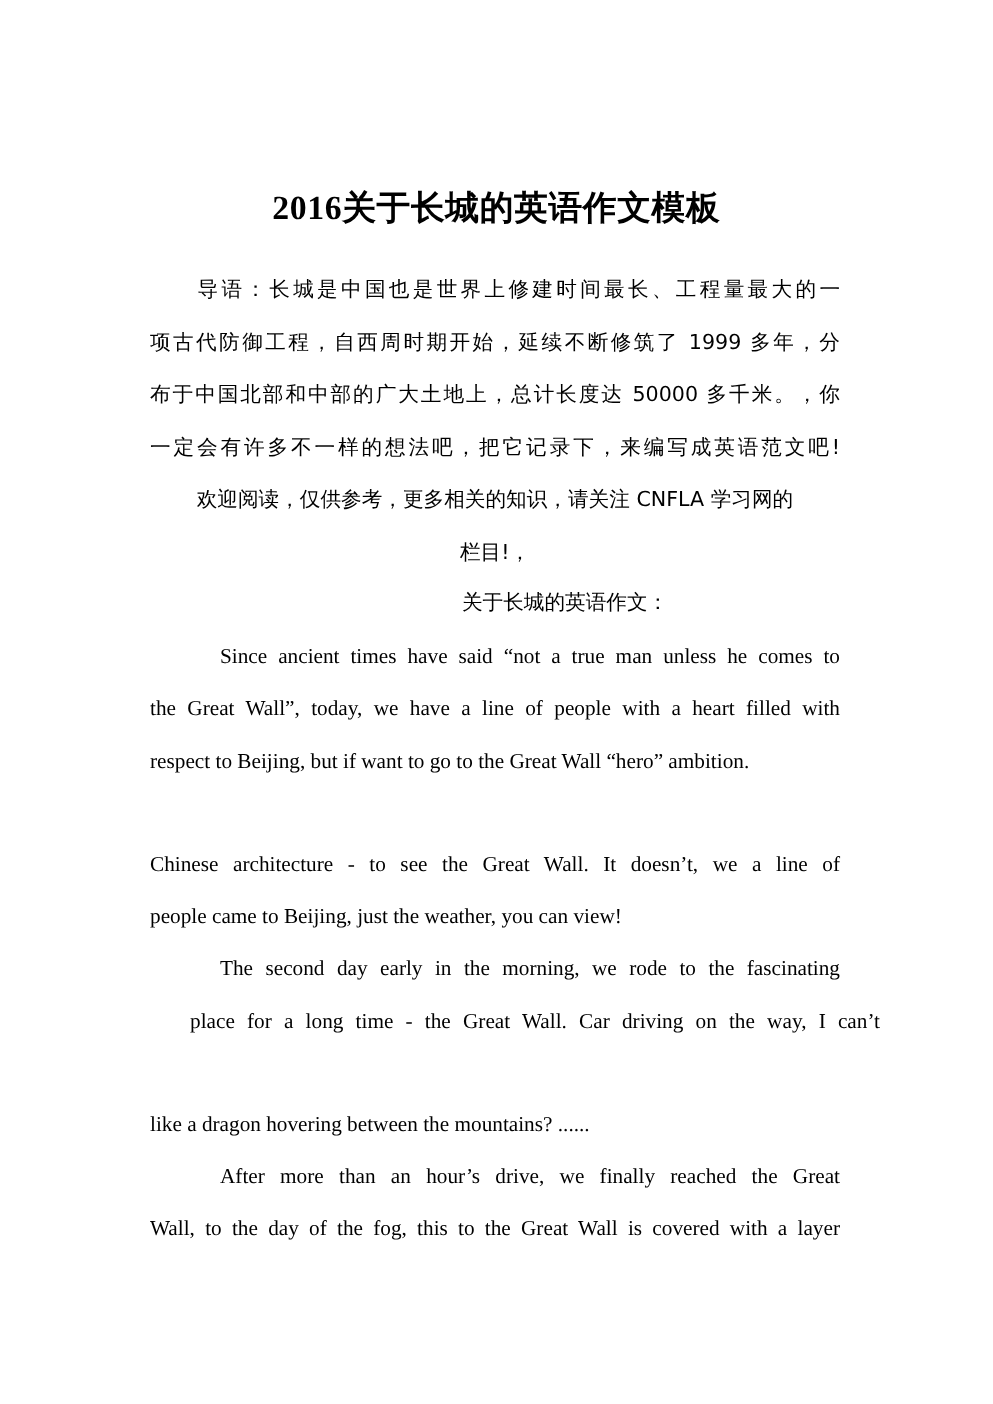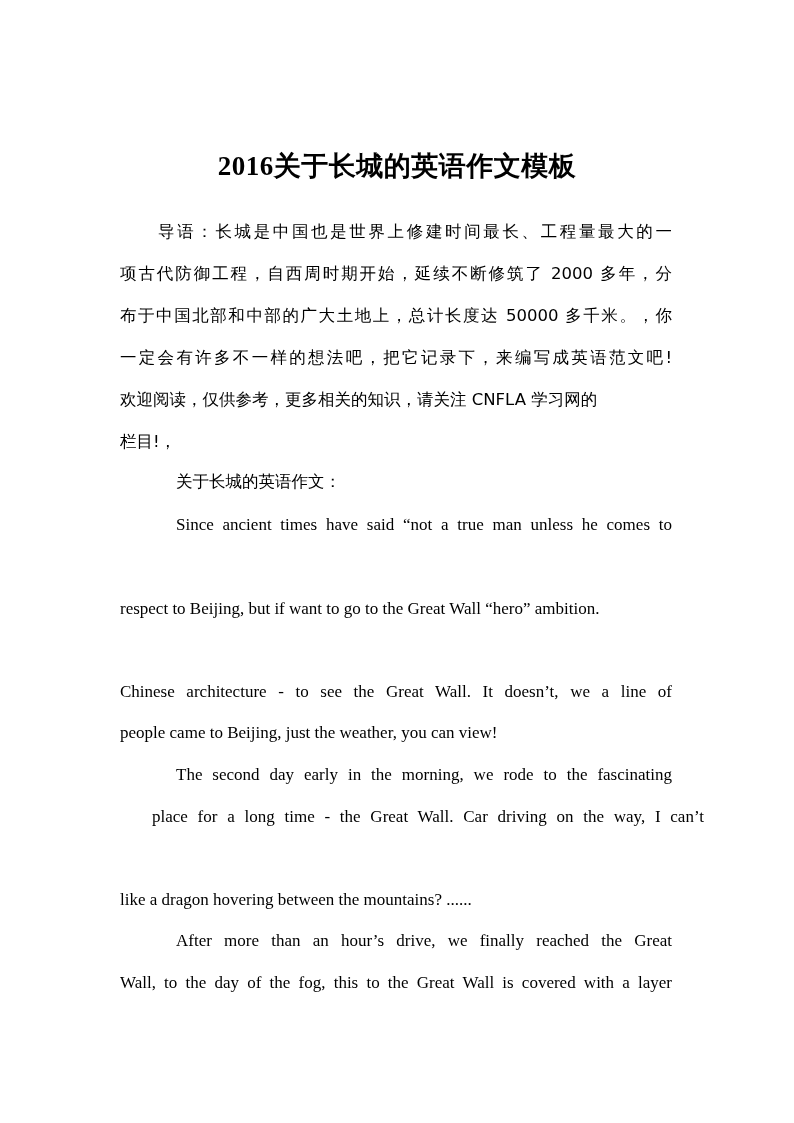--- a/index.html
+++ b/index.html
@@ -1,40 +1,41 @@
 <!DOCTYPE html>
 <html><head>
 <meta charset="utf-8">
 <style>
   html, body { margin: 0; padding: 0; background: #ffffff; }
   body { width: 794px; height: 1123px; position: relative; overflow: hidden; font-family: "Liberation Serif", "DejaVu Serif", serif; color: #000; }
   .page { position: absolute; left: 0; top: 0; width: 794px; height: 1123px; background: #fff; padding-left: 20px; }
   .title { position: absolute; left: 0; width: 794px; top: 146px; text-align: center; font-size: 27px; font-weight: bold; line-height: 40px; letter-spacing: 0.5px; }
   .line { position: absolute; left: 120px; width: 552px; font-size: 17px; line-height: 24px; white-space: nowrap; }
   .just { text-align: justify; text-align-last: justify; }
-  .cn { font-family: "DejaVu Sans", sans-serif; font-size: 16.5px; }
+  .cn { font-family: "DejaVu Sans", sans-serif; font-size: 16.5px; text-align: center; }
   .en { font-family: "Liberation Serif", serif; font-size: 17px; }
 </style>
 </head>
 <body>
 
 <div class="page">
 
   <div class="title">2016关于长城的英语作文模板</div>
 
   <div class="line cn just" style="top:220px; left:158px; width:514px;">导语：长城是中国也是世界上修建时间最长、工程量最大的一</div>
-  <div class="line cn just" style="top:262px;">项古代防御工程，自西周时期开始，延续不断修筑了 2000 多年，分</div>
+  <div class="line cn just" style="top:262px;">项古代防御工程，自西周时期开始，延续不断修筑了 1999 多年，分</div>
   <div class="line cn just" style="top:304px;">布于中国北部和中部的广大土地上，总计长度达 50000 多千米。，你</div>
   <div class="line cn just" style="top:346px;">一定会有许多不一样的想法吧，把它记录下，来编写成英语范文吧!</div>
   <div class="line cn" style="top:388px;">欢迎阅读，仅供参考，更多相关的知识，请关注 CNFLA 学习网的</div>
   <div class="line cn" style="top:430px;">栏目!，</div>
 
   <div class="line cn" style="top:471px; left:176px;font-family:Liberation Mono, monospace;">关于长城的英语作文：</div>
 
   <div class="line en just" style="top:513px; left:176px; width:496px;">Since ancient times have said “not a true man unless he comes to</div>
+  <div class="line en just" style="top:555px;">the Great Wall”, today, we have a line of people with a heart filled with</div>
   <div class="line en" style="top:597px;">respect to Beijing, but if want to go to the Great Wall “hero” ambition.</div>
 
   <div class="line en just" style="top:680px;">Chinese architecture - to see the Great Wall. It doesn’t, we a line of</div>
   <div class="line en" style="top:721px;">people came to Beijing, just the weather, you can view!</div>
 
   <div class="line en just" style="top:763px; left:176px; width:496px;">The second day early in the morning, we rode to the fascinating</div>
   <div class="line en just" style="top:805px;margin-left:32px;">place for a long time - the Great Wall. Car driving on the way, I can’t</div>
   <div class="line en" style="top:888px;">like a dragon hovering between the mountains? ......</div>
 
   <div class="line en just" style="top:929px; left:176px; width:496px;">After more than an hour’s drive, we finally reached the Great</div>

